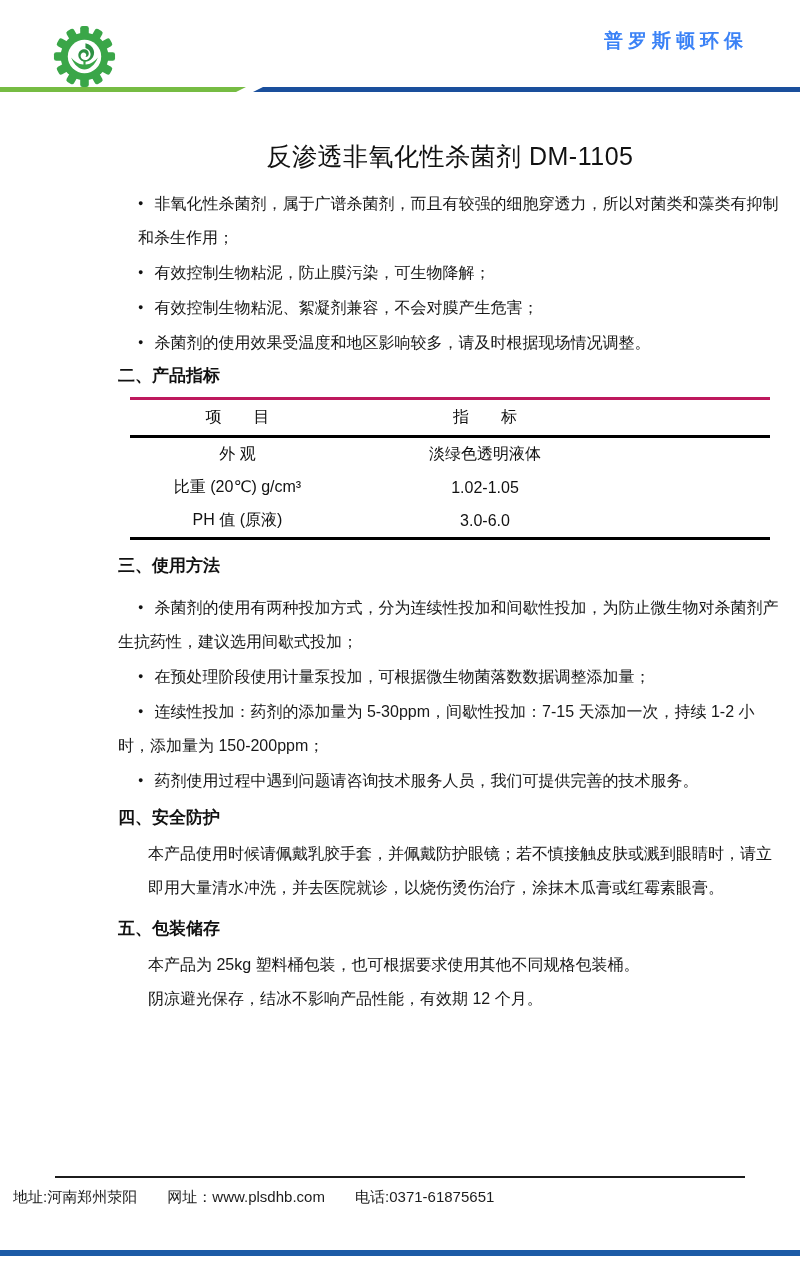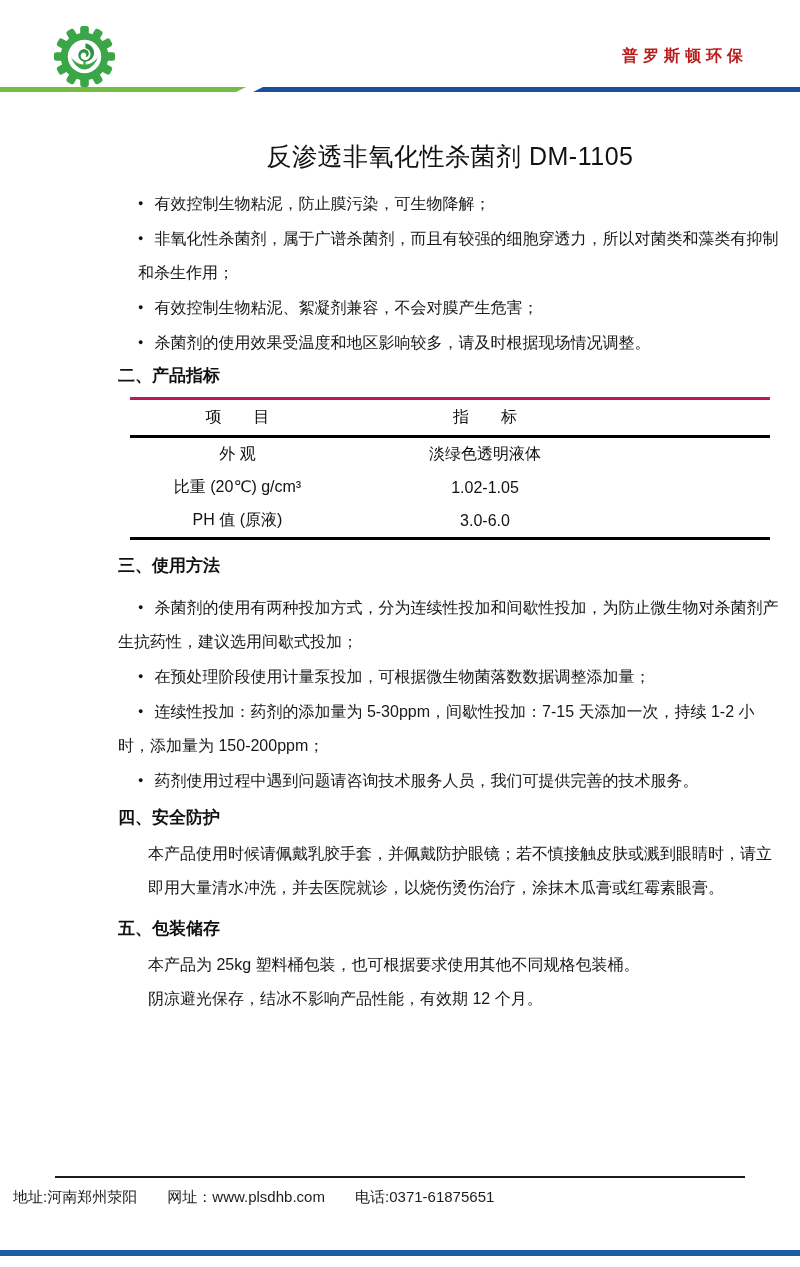--- a/index.html
+++ b/index.html
@@ -3,23 +3,23 @@
 <meta charset="utf-8">
 <style>
   * { box-sizing: border-box; }
   html,body { margin:0; padding:0; background:#ffffff; }
   body { font-family:"Liberation Sans","DejaVu Sans",sans-serif; color:#181818; }
   .page { position:relative; width:800px; height:1267px; background:#fff; overflow:hidden; margin:0 auto; }
 
   
   .hdr { position:absolute; top:0; left:0; width:100%; height:93px; }
   .logo { position:absolute; left:53px; top:25px; width:63px; height:63px; }
-  .company-name { position:absolute; right:52px; top:46px;
+  .company-name { position:absolute; right:52px; top:28px;
     font-family:"Liberation Serif","DejaVu Serif",serif; font-weight:bold;
-    font-size:16px; letter-spacing:5px; color:#b91c1c; white-space:nowrap; }
+    font-size:19px; letter-spacing:5px; color:#3b82f6; white-space:nowrap; }
   .rule-green { position:absolute; top:87px; left:0; width:246px; height:5px; background:#76bc43;
     clip-path:polygon(0 0,100% 0,calc(100% - 10px) 100%,0 100%); }
   .rule-blue { position:absolute; top:87px; left:253px; right:0; height:5px; background:#1a4f9c;
     clip-path:polygon(10px 0,100% 0,100% 100%,0 100%); }
 
   
   main { position:absolute; top:93px; left:0; width:800px; padding:0 58px 0 78px;margin-left:40px; }
   .doc-title { margin:46px 0 0; text-align:center; font-size:25px; font-weight:500;
     letter-spacing:0.5px; line-height:34px; color:#111; }
 
@@ -84,22 +84,22 @@
     </svg>
     <div class="company-name">普罗斯顿环保</div>
     <div class="rule-green"></div>
     <div class="rule-blue"></div>
   </div>
 
   <main>
     <h1 class="doc-title">反渗透非氧化性杀菌剂 DM-1105</h1>
 
     <div class="bullets bullets-indented">
+      <p class="bullet">非氧化性杀菌剂，属于广谱杀菌剂，而且有较强的细胞穿透力，所以对菌类和藻类有抑制和杀生作用；</p>
       <p class="bullet">有效控制生物粘泥，防止膜污染，可生物降解；</p>
-      <p class="bullet">非氧化性杀菌剂，属于广谱杀菌剂，而且有较强的细胞穿透力，所以对菌类和藻类有抑制和杀生作用；</p>
       <p class="bullet">有效控制生物粘泥、絮凝剂兼容，不会对膜产生危害；</p>
       <p class="bullet">杀菌剂的使用效果受温度和地区影响较多，请及时根据现场情况调整。</p>
     </div>
 
     <h2 class="sec-h mt-s2">二、产品指标</h2>
     <table class="spec-table">
       <thead>
         <tr>
           <th class="col-item">项　　目</th>
           <th class="col-spec">指　　标</th>

